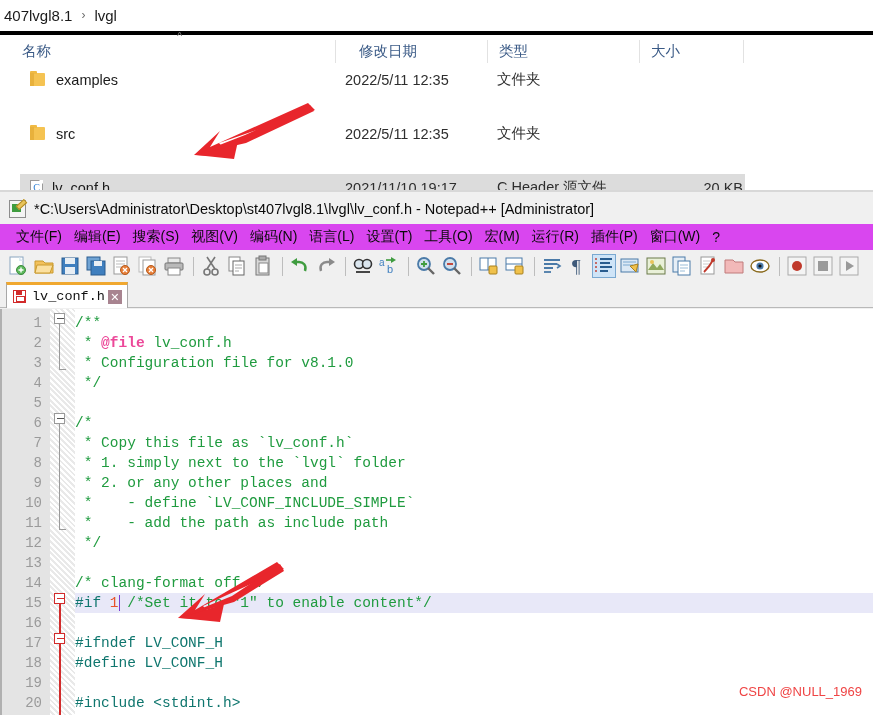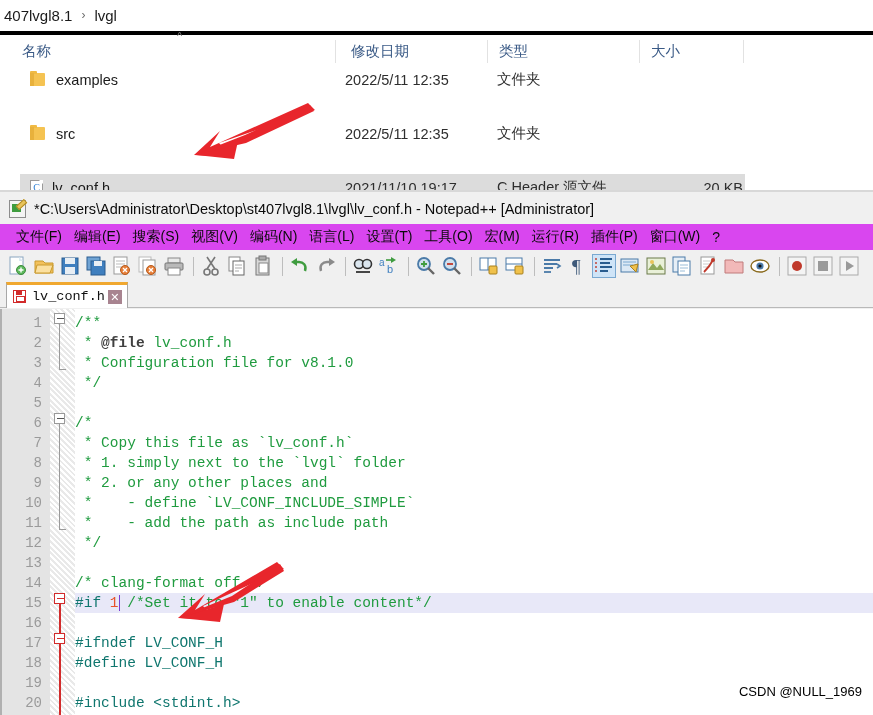--- a/index.html
+++ b/index.html
@@ -168,21 +168,21 @@
   }
   .ltext {
     position:absolute; left:73px; height:20px; line-height:20px; white-space:pre;
     font-family:"Liberation Mono", monospace; font-size:14.5px; color:#000;
   }
   .line.current .curbg {
     position:absolute; left:73px; top:0; width:800px; height:20px; background:#e8e8f8;
   }
 
   .cmt { color:#1f9b3f; }
-  .doxy { color:#404040; font-weight:bold; }
+  .doxy { color:#ec4899; font-weight:bold; }
   .pre { color:#0f766e; }
   .num { color:#e8522a; }
 
   .fold-box {
     position:absolute; width:11px; height:11px; left:52px;
     border:1px solid #9a9a9a; background:#ffffff;
   }
   .fold-box::before {
     content:""; position:absolute; left:2px; top:4px; width:7px; height:1px; background:#555;
   }
@@ -197,40 +197,40 @@
   }
   .caret {
     position:absolute; width:1.6px; height:16px; background:#7a3fd4; top:2px;
   }
 
   
   .arrow { position:absolute; pointer-events:none; }
 
   .watermark {
     position:absolute; right:11px; bottom:16px;
-    font-size:13px; color:#000000; font-family:"Liberation Sans", sans-serif;
+    font-size:13px; color:#ef4444; font-family:"Liberation Sans", sans-serif;
   }
 </style>
 </head>
 <body>
 
 <div id="root">
 
   <div class="explorer">
 
     <div class="breadcrumb">
       <span class="crumb">407lvgl8.1</span>
       <span class="crumb-sep">›</span>
       <span class="crumb">lvgl</span>
     </div>
 
     <div class="col-head">
       <div class="ch" style="left:10px;width:325px;">名称</div>
       <div class="ch-div" style="left:335px;"></div>
-      <div class="ch" style="left:339px;width:152px;padding-left:12px;">修改日期</div>
+      <div class="ch" style="left:347px;width:152px;padding-left:12px;">修改日期</div>
       <div class="ch-div" style="left:487px;"></div>
       <div class="ch" style="left:487px;width:152px;">类型</div>
       <div class="ch-div" style="left:639px;"></div>
       <div class="ch" style="left:639px;width:104px;">大小</div>
       <div class="ch-div" style="left:743px;"></div>
     </div>
     <div class="sort-caret">^</div>
 
     <div class="rows">
 

